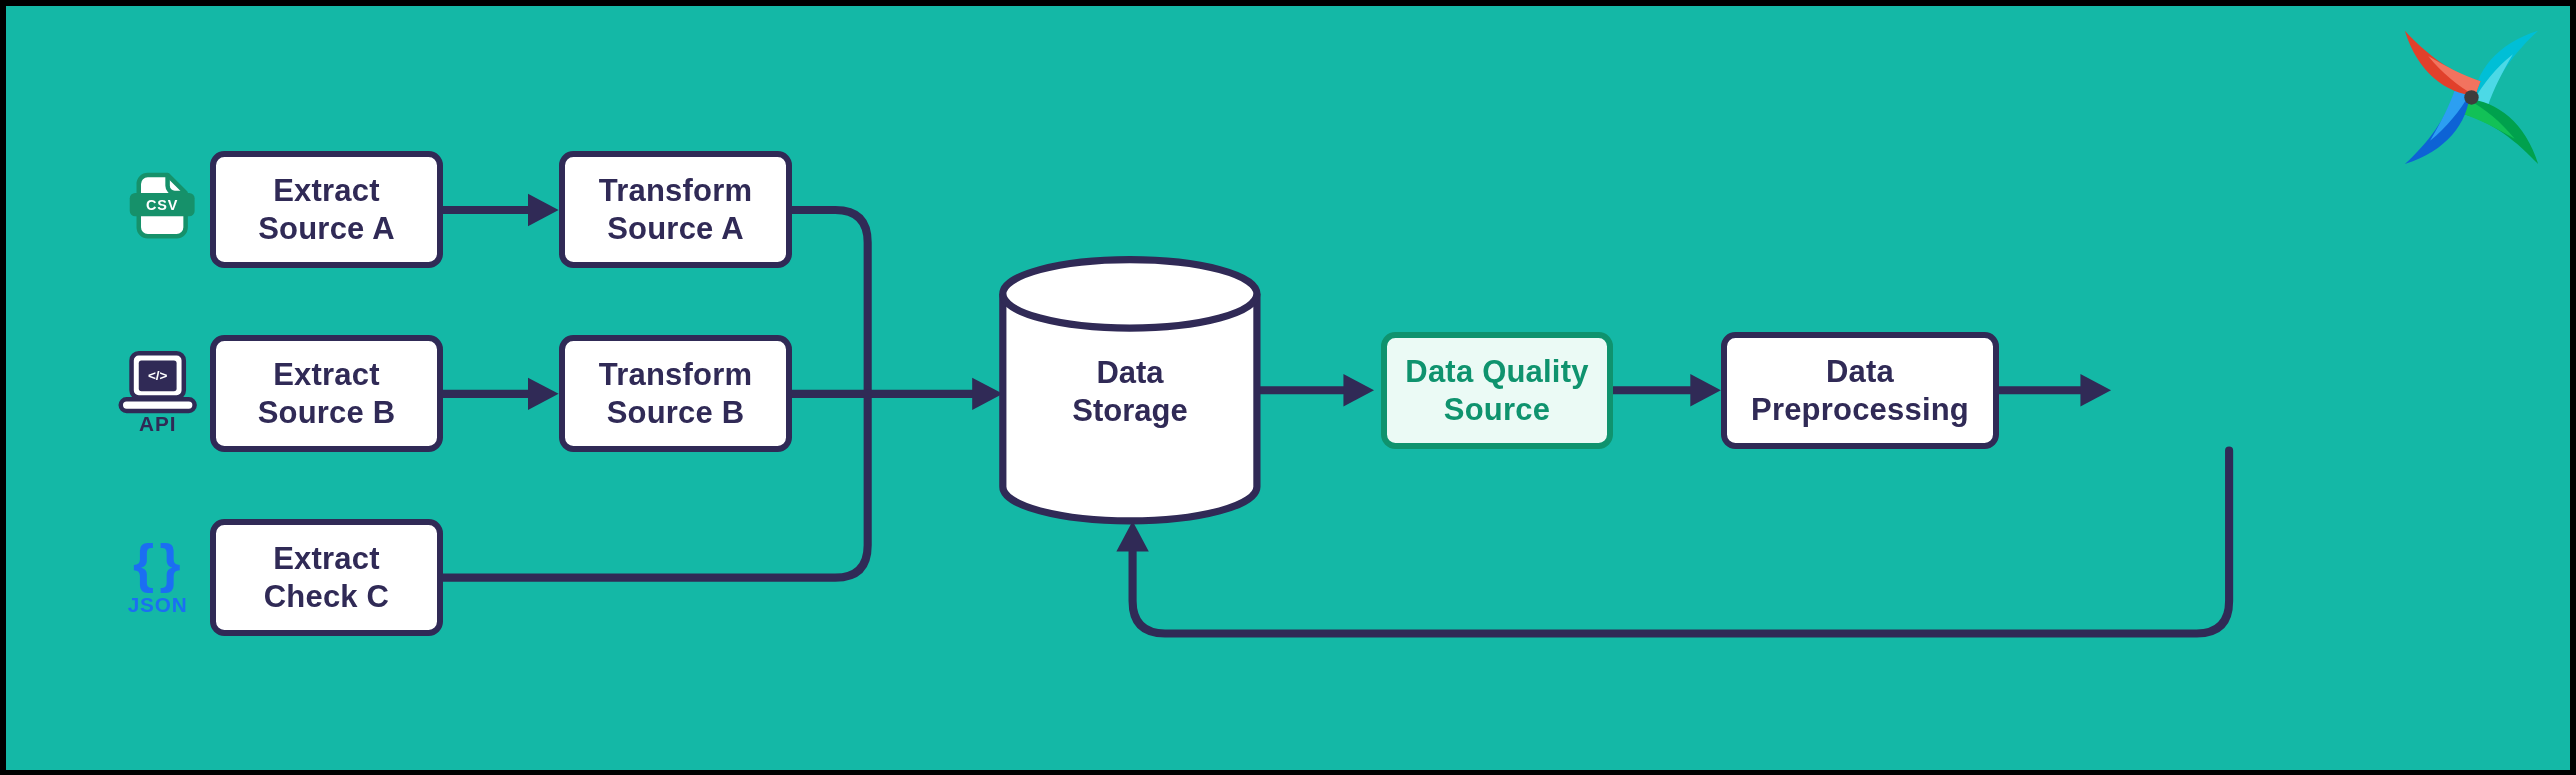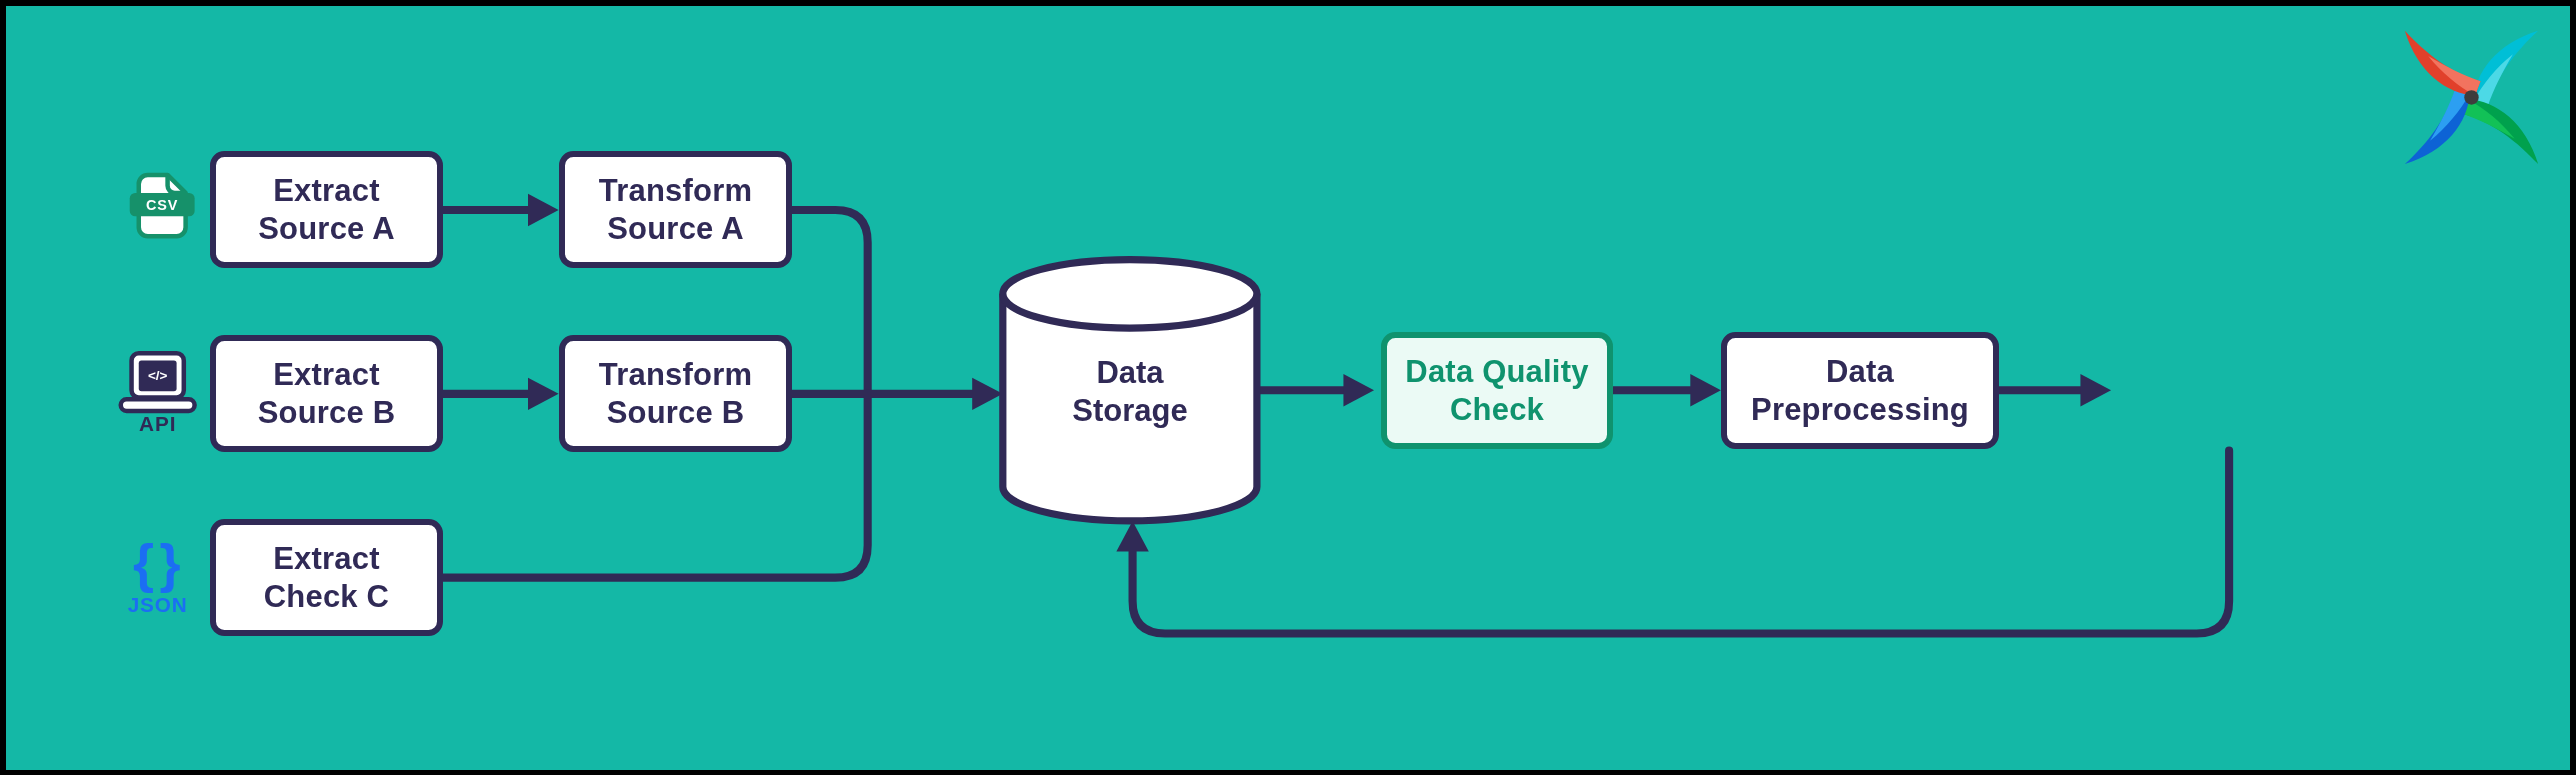--- a/index.html
+++ b/index.html
@@ -161,21 +161,21 @@
     <span>Check C</span>
   </div>
 
   <div class="cyl-label">
     <span>Data</span>
     <span>Storage</span>
   </div>
 
   <div class="node green" style="left:1374px;top:332px;width:232px;height:117px;margin-left:7px;">
     <span>Data Quality</span>
-    <span>Check</span>
+    <span>Source</span>
   </div>
 
   <div class="node" style="left:1721px;top:332px;width:278px;height:117px;">
     <span>Data</span>
     <span>Preprocessing</span>
   </div>
 
 
   <div class="frame"></div>
 </div>

